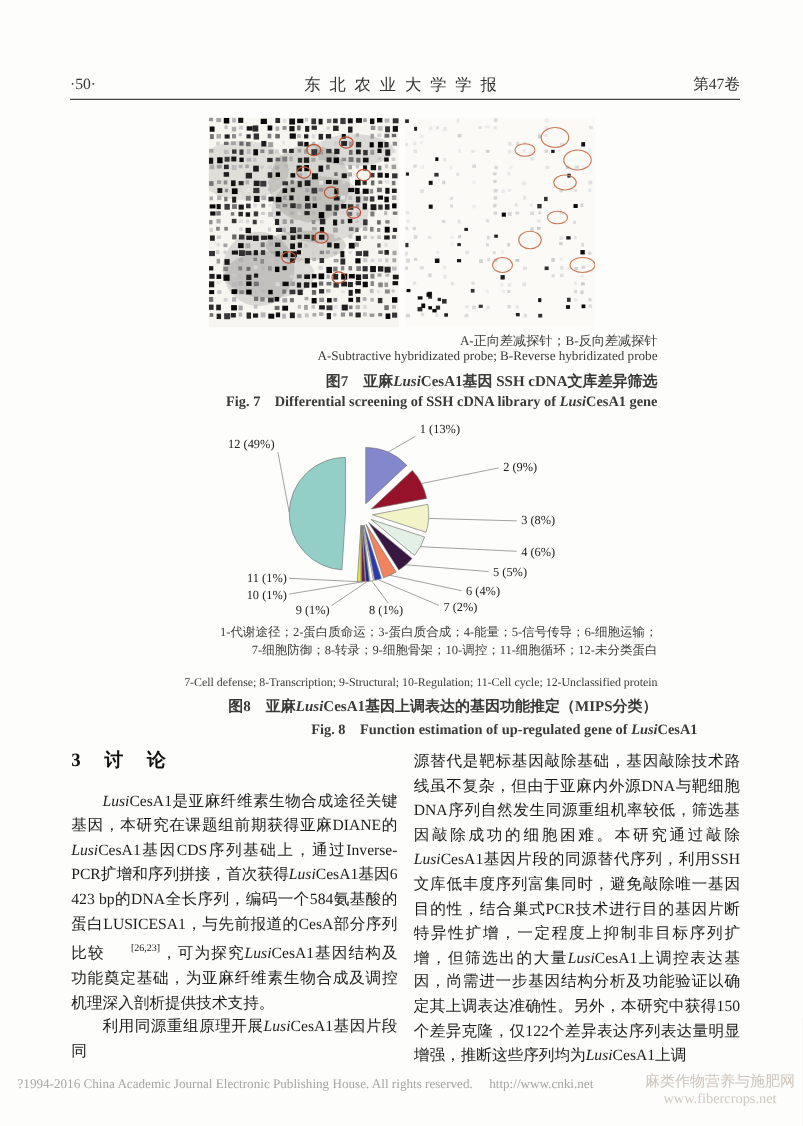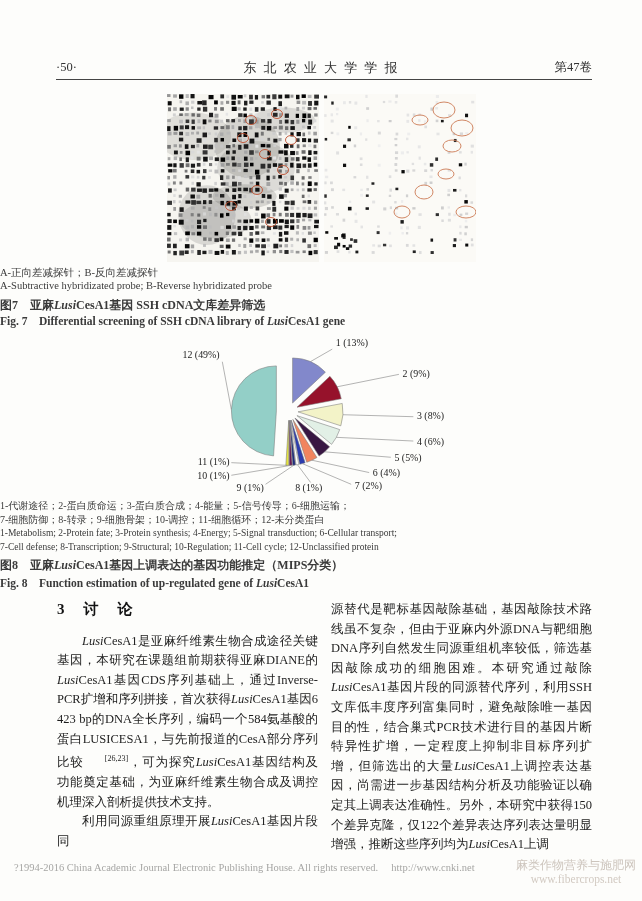--- a/index.html
+++ b/index.html
@@ -11,37 +11,37 @@
   .header { position:absolute; top:56px; left:56px; right:50px; height:24px;
             border-bottom:1.5px solid #444; display:flex; align-items:center; font-size:12.5px; color:#333; }
   .header .pageno { width:90px; }
   .header .journal { flex:1; text-align:center; letter-spacing:0.55em; font-size:13px; }
   .header .vol { width:90px; text-align:right; }
 
   
   .fig7-panels { position:absolute; top:94px; left:0; width:642px; display:flex; justify-content:center; gap:5px; }
   .fig7-panels svg { display:block; }
 
-  .capline { position:absolute; left:0; width:526px; text-align:left; color:#3a3a3a;font-family:Liberation Serif, serif; }
+  .capline { position:absolute; left:0; width:526px; text-align:right; color:#3a3a3a;font-family:Liberation Serif, serif; }
   .cap-ab-cn   { top:266px; font-size:10.5px; }
   .cap-ab-en   { top:280px; font-size:10.5px; }
   .cap-f7-cn   { top:297px; font-size:12px; font-weight:bold; }
   .cap-f7-en   { top:314px; font-size:11.5px; font-weight:bold; }
 
   
   .pie-wrap { position:absolute; top:332px; left:0; width:596px; display:flex; justify-content:center; }
   .pie-wrap svg { display:block; }
   .pie-label { font-size:11px; fill:#222; font-family:"Liberation Serif",serif; }
 
   .legend-cn1 { top:499px; font-size:10px; }
   .legend-cn2 { top:513px; font-size:10px; }
   .legend-en1 { top:528px; font-size:9.5px; }
   .legend-en2 { top:542px; font-size:9.5px; }
   .cap-f8-cn  { top:557px; font-size:12px; font-weight:bold; }
-  .cap-f8-en  { top:576px; font-size:11.5px; font-weight:bold; }
+  .cap-f8-en  { top:576px; font-size:11.5px; font-weight:bold;margin-left:32px; }
 
   
   .discussion { position:absolute; top:600px; left:57px; width:535px; display:flex; gap:13px; }
   .col { width:261px; font-size:12.5px; line-height:19.6px; text-align:justify; color:#1c1c1c; }
   .sec-heading { font-size:15px; font-weight:bold; letter-spacing:2px; margin-bottom:12px; color:#111; }
   .para { text-indent:2em; }
   .para.noindent { text-indent:0; }
   sup { font-size:8px;padding-left:21px; }
 
   
@@ -899,21 +899,20 @@
         <line x1="116" y1="145" x2="178.1" y2="148.0" stroke="#888" stroke-width="0.7"></line>
         <text x="114" y="148" text-anchor="end" class="pie-label">11 (1%)</text>
         <path d="M166.0,87.6 L162.9,137.5 A50,50 0 0 1 166.0,37.6 Z" fill="#93cfc7" stroke="#777" stroke-width="0.6"></path>
         <line x1="106" y1="33" x2="116.0" y2="86.0" stroke="#888" stroke-width="0.7"></line>
         <text x="103" y="29" text-anchor="end" class="pie-label">12 (49%)</text>
       </svg>
   </div>
 
   <div class="capline legend-cn1">1-代谢途径；2-蛋白质命运；3-蛋白质合成；4-能量；5-信号传导；6-细胞运输；</div>
   <div class="capline legend-cn2">7-细胞防御；8-转录；9-细胞骨架；10-调控；11-细胞循环；12-未分类蛋白</div>
-  <div class="capline legend-en1">1-Metabolism; 2-Protein fate; 3-Protein synthesis; 4-Energy; 5-Signal transduction; 6-Cellular transport;</div>
   <div class="capline legend-en2">7-Cell defense; 8-Transcription; 9-Structural; 10-Regulation; 11-Cell cycle; 12-Unclassified protein</div>
   <div class="capline cap-f8-cn"><span>图8　亚麻</span><span style="font-style: italic;">Lusi</span><span>CesA1基因上调表达的基因功能推定（MIPS分类）</span></div>
   <div class="capline cap-f8-en"><span>Fig. 8　Function estimation of up-regulated gene of </span><span style="font-style: italic;">Lusi</span><span>CesA1</span></div>
 
   <div class="discussion">
     <div class="col">
       <div class="sec-heading">3　讨　论</div>
       <div class="para"><span style="font-style: italic;">Lusi</span><span>CesA1是亚麻纤维素生物合成途径关键基因，本研究在课题组前期获得亚麻DIANE的</span><span style="font-style: italic;">Lusi</span><span>CesA1基因CDS序列基础上，通过Inverse-PCR扩增和序列拼接，首次获得</span><span style="font-style: italic;">Lusi</span><span>CesA1基因6 423 bp的DNA全长序列，编码一个584氨基酸的蛋白LUSICESA1，与先前报道的CesA部分序列比较</span><sup>[26,23]</sup><span>，可为探究</span><span style="font-style: italic;">Lusi</span><span>CesA1基因结构及功能奠定基础，为亚麻纤维素生物合成及调控机理深入剖析提供技术支持。</span></div>
       <div class="para"><span>利用同源重组原理开展</span><span style="font-style: italic;">Lusi</span><span>CesA1基因片段同</span></div>
     </div>

